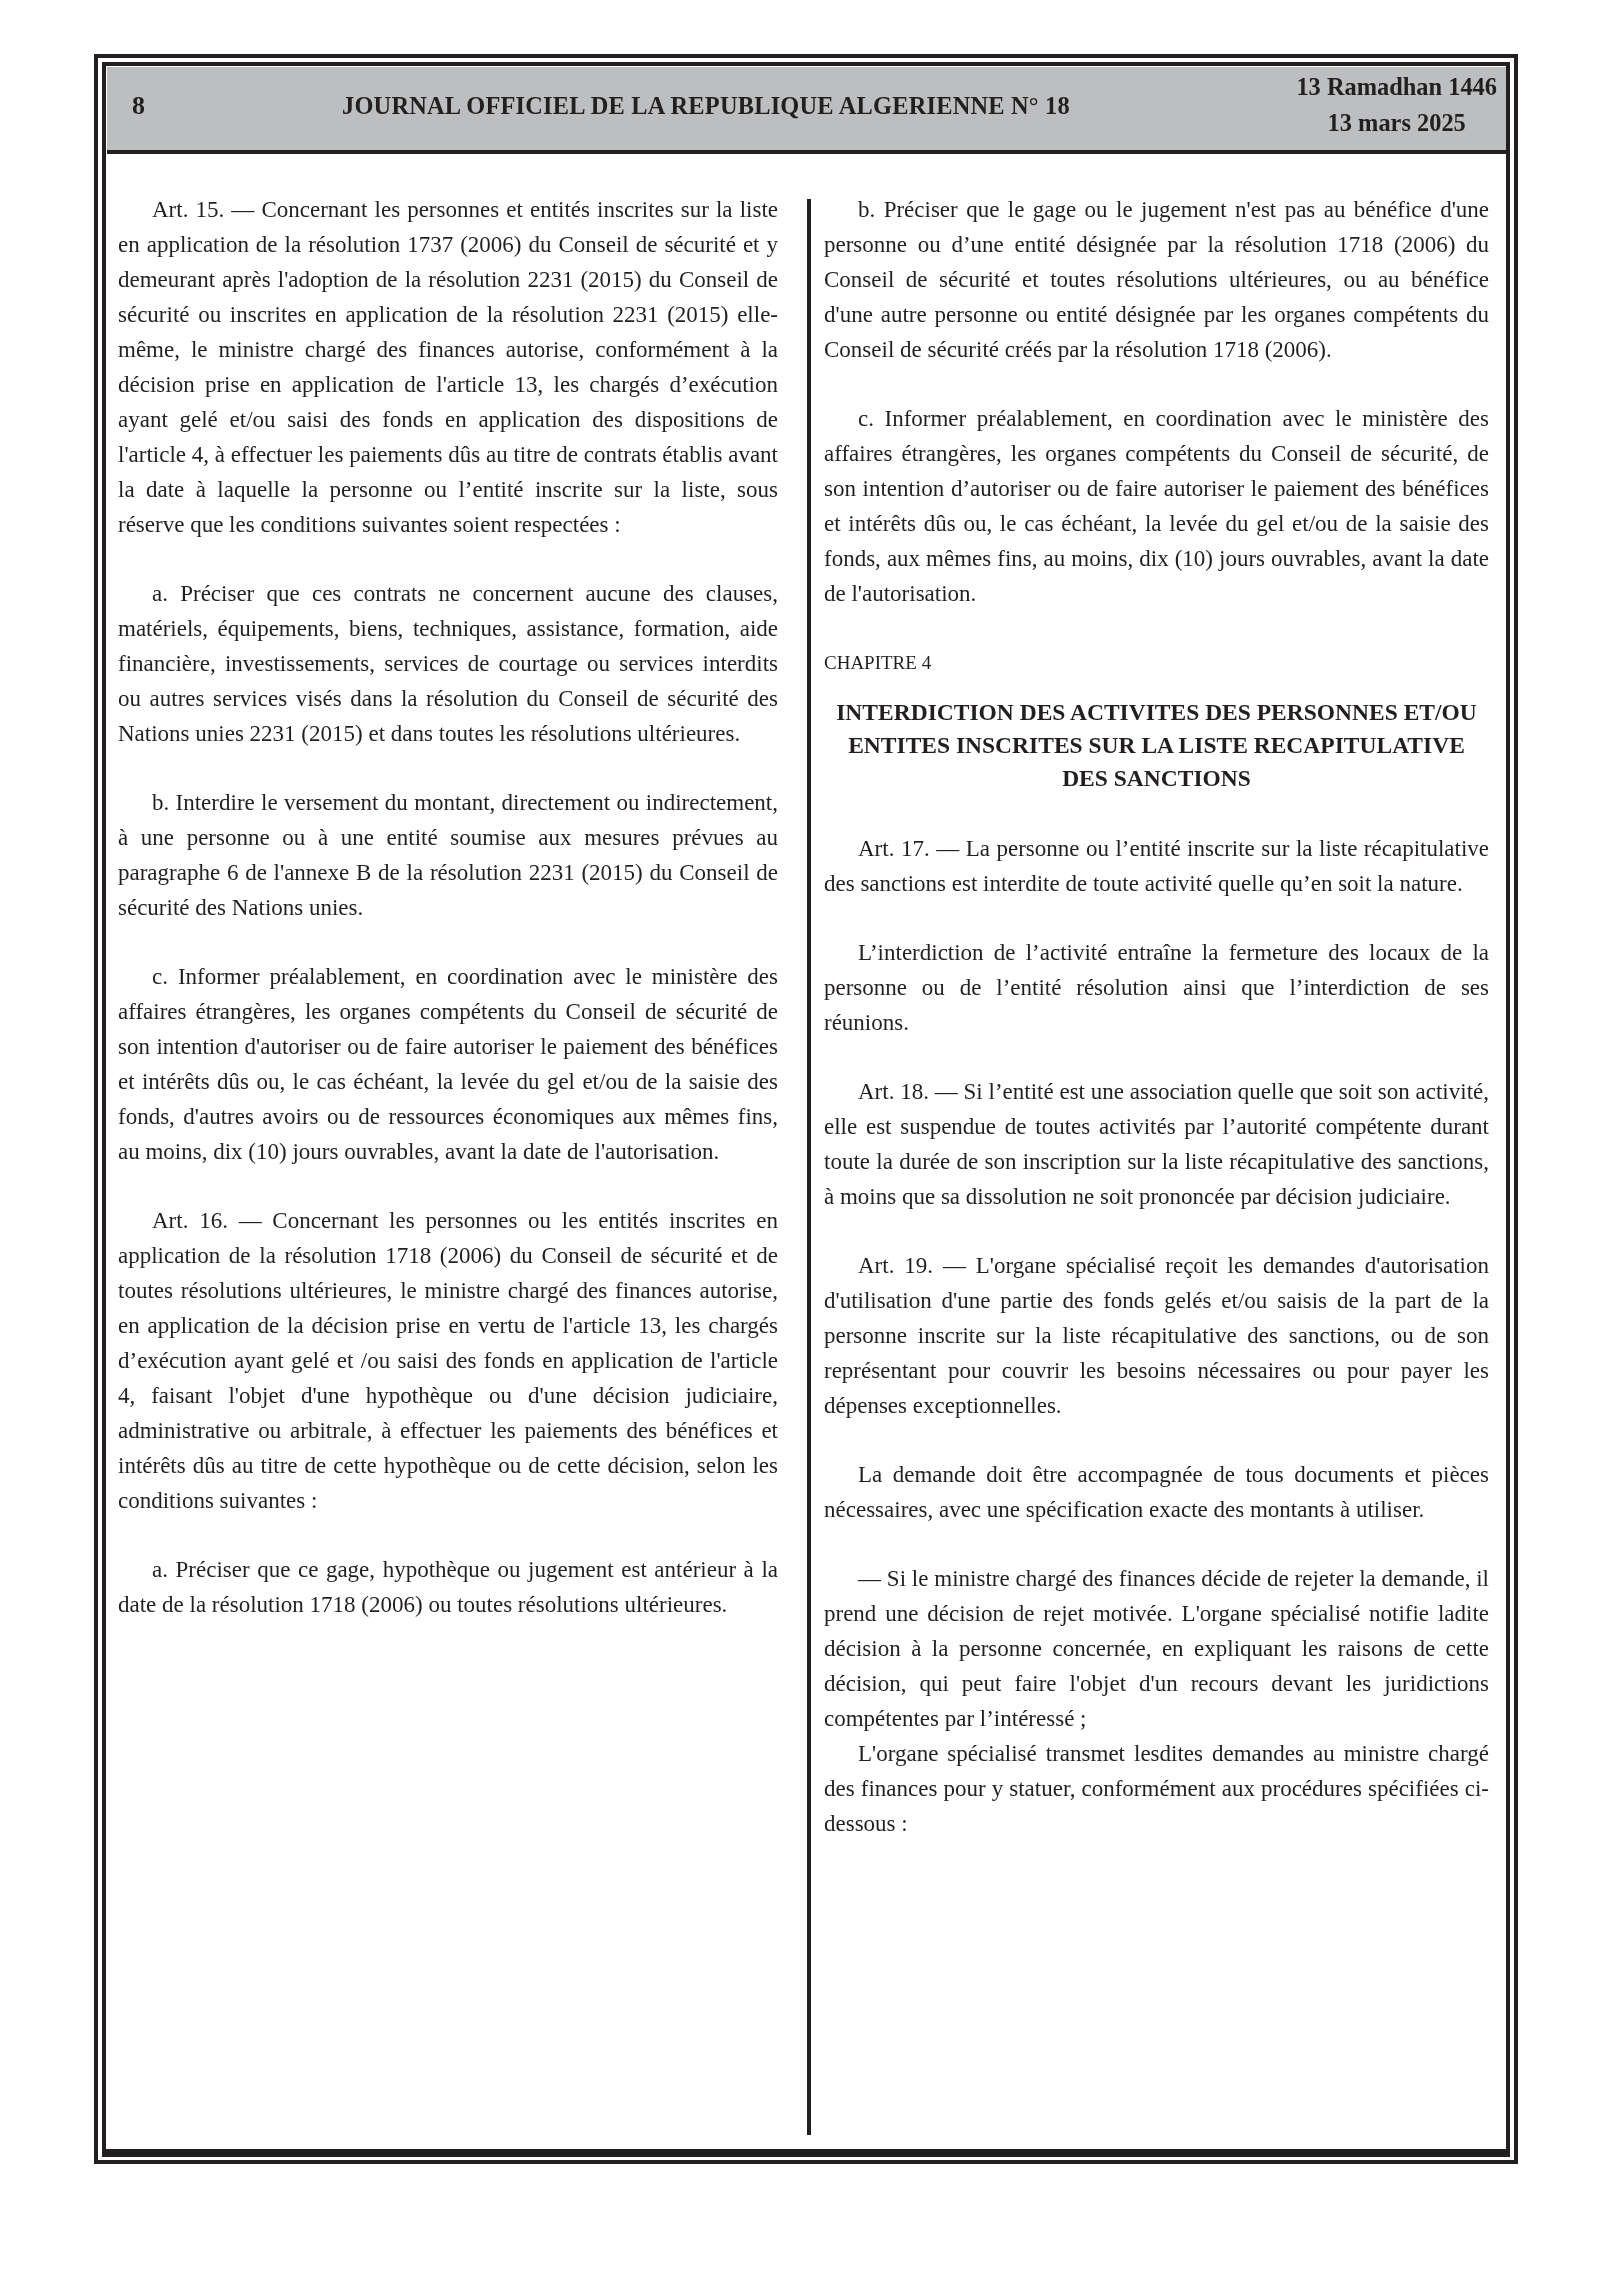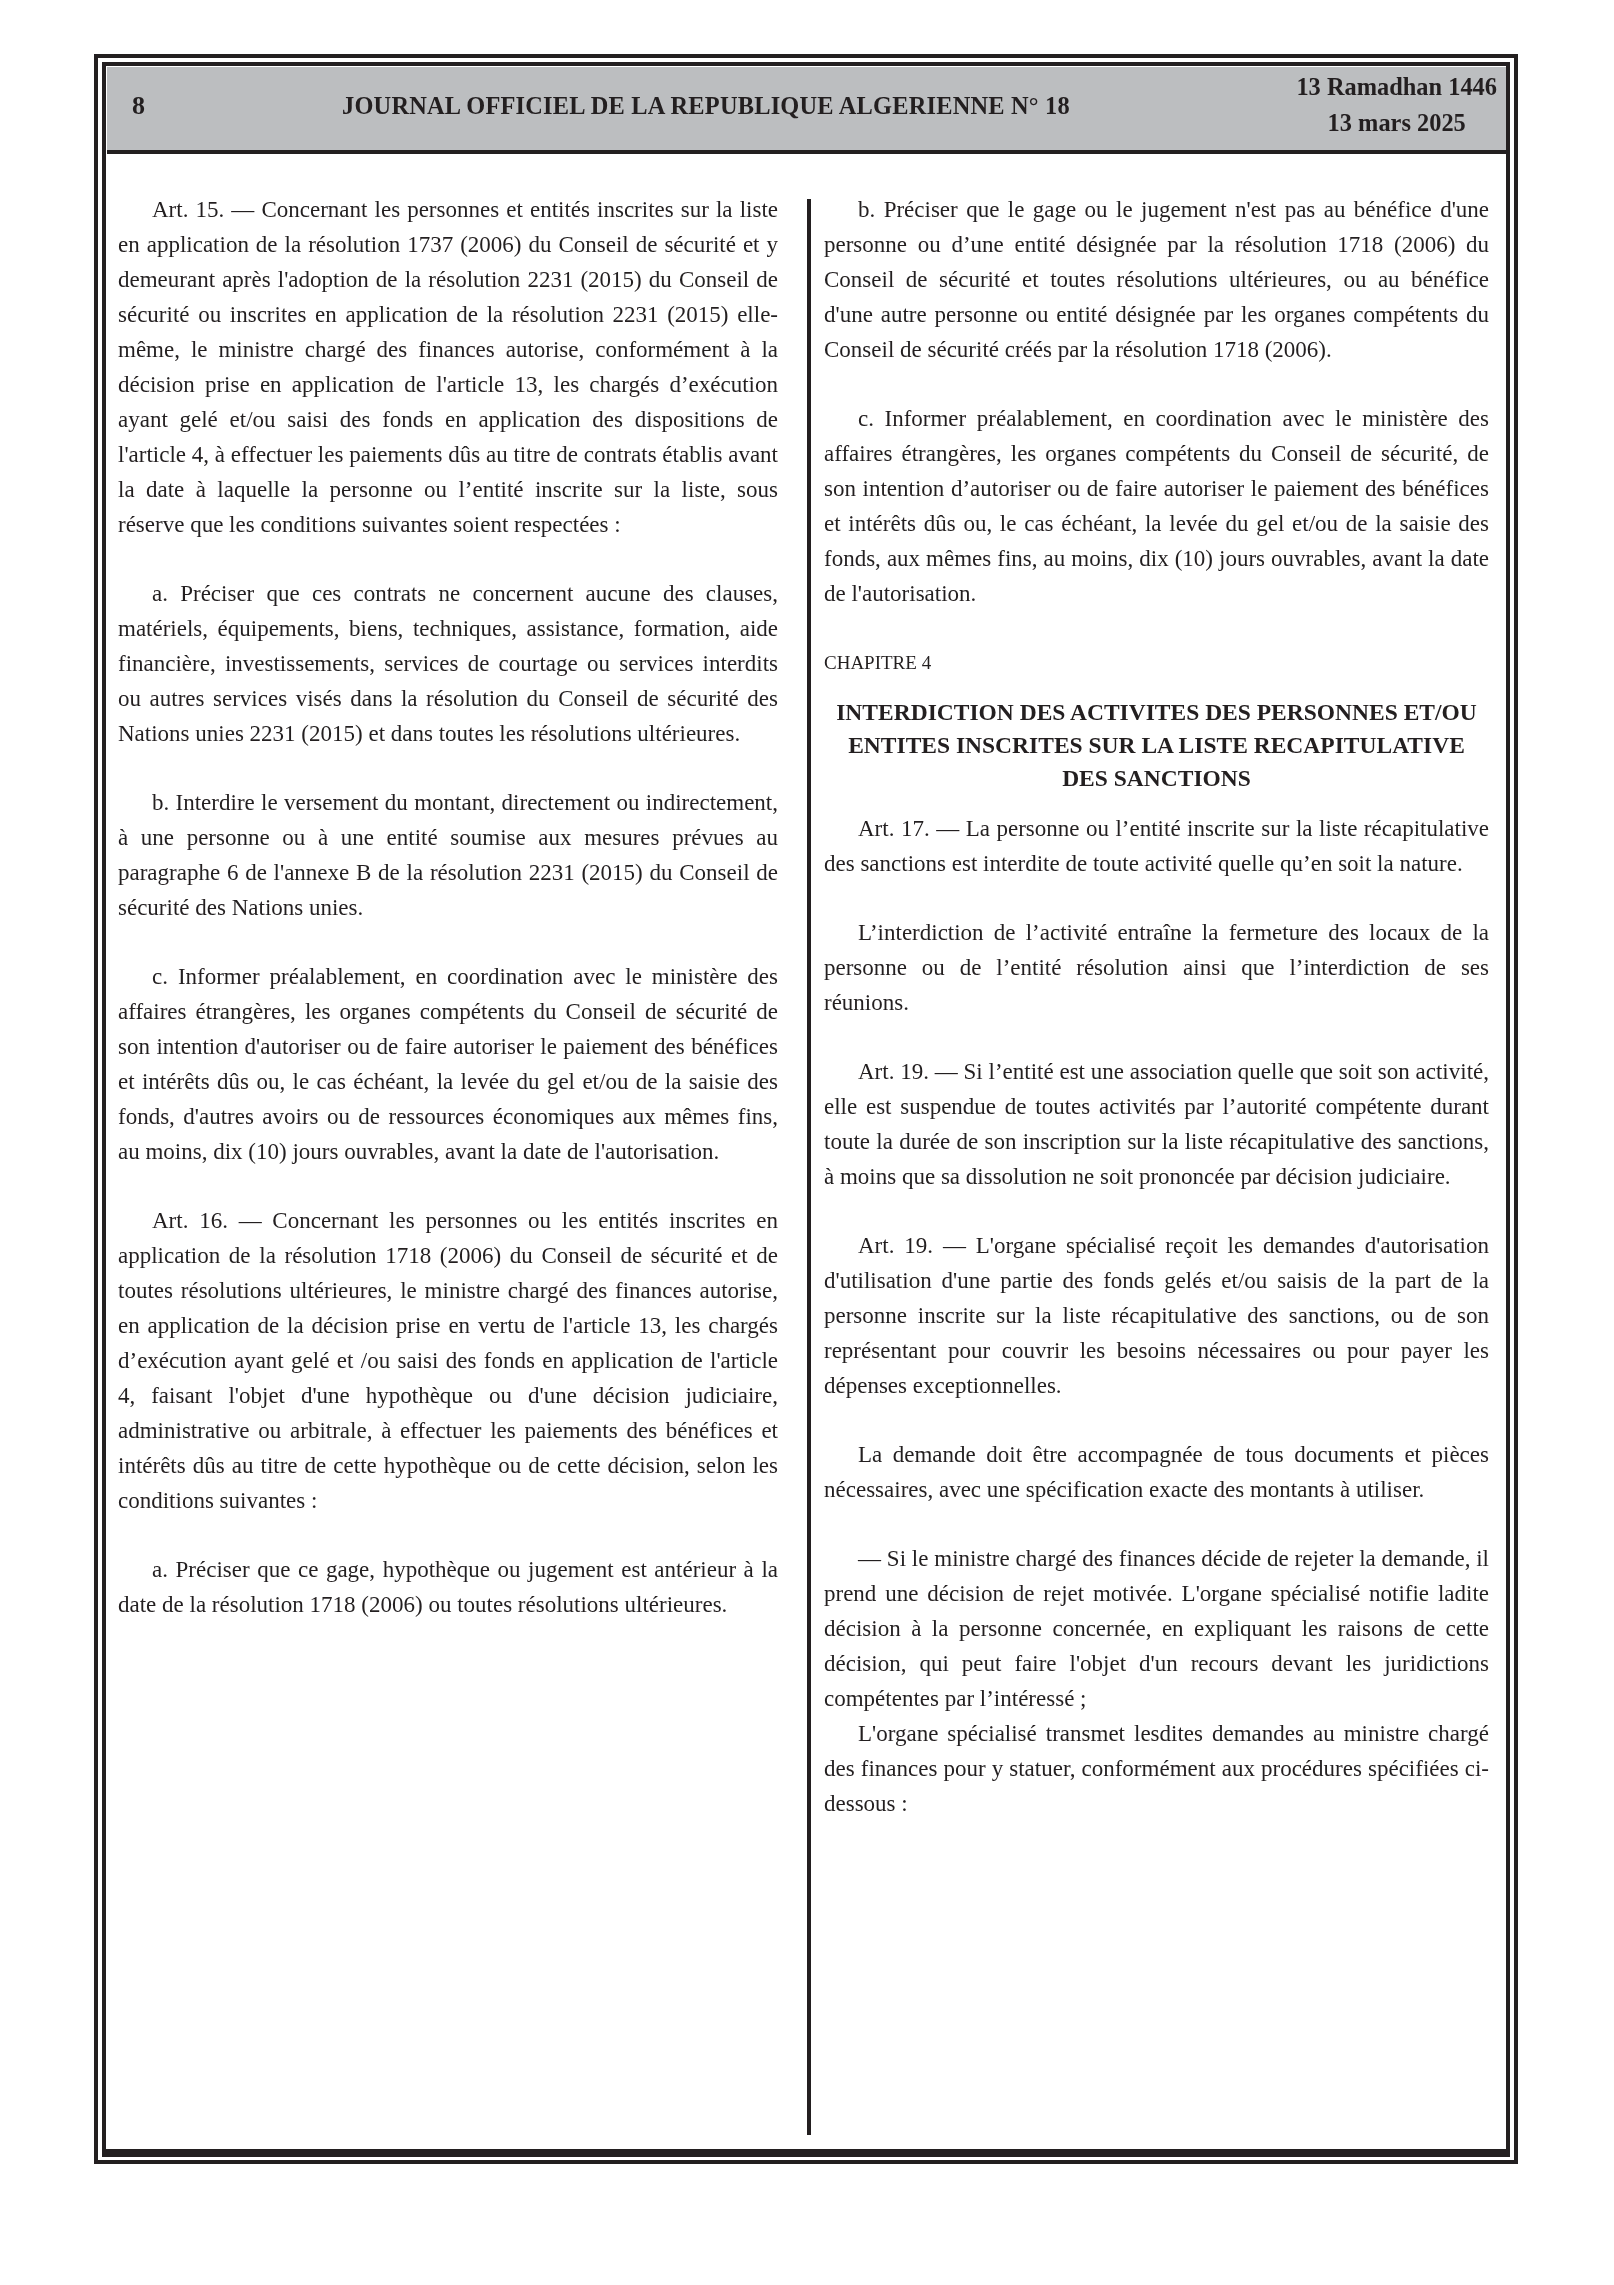--- a/index.html
+++ b/index.html
@@ -19,21 +19,21 @@
   .hdr-dates { position: absolute; right: 9px; top: 1.8px; text-align: center; font-size: 24.4px; font-weight: bold; line-height: 36px; }
 
   .col { position: absolute; top: 192px; font-size: 23px; line-height: 35px; text-align: justify; }
   .col-left { left: 118px; width: 660px; }
   .col-right { left: 824px; width: 665px; }
   .divider { position: absolute; left: 807px; top: 199px; width: 3.6px; height: 1936px; background: #231f20; }
 
   .para { margin: 0 0 34px 0; text-indent: 34px; }
   .para.tight { margin-bottom: 0; }
   .chap { font-size: 19px; margin: 0 0 16.3px 0; text-indent: 0; }
-  .chap-title { text-align: center; font-weight: bold; font-size: 23.5px; line-height: 33px; margin: 0 0 16px 0; text-indent: 0; }
+  .chap-title { text-align: center; font-weight: bold; font-size: 23.5px; line-height: 33px; margin: 0 0 36px 0; text-indent: 0; }
 </style>
 </head>
 <body>
 
 <div class="frame-outer"></div>
 <div class="frame-inner"></div>
 
 <div class="header">
   <span class="hdr-page">8</span>
   <span class="hdr-title">JOURNAL OFFICIEL DE LA REPUBLIQUE ALGERIENNE N° 18</span>
@@ -54,19 +54,19 @@
 
 <div class="divider"></div>
 
 <div class="col col-right">
   <p class="para">b. Préciser que le gage ou le jugement n'est pas au bénéfice d'une personne ou d’une entité désignée par la résolution 1718 (2006) du Conseil de sécurité et toutes résolutions ultérieures, ou au bénéfice d'une autre personne ou entité désignée par les organes compétents du Conseil de sécurité créés par la résolution 1718 (2006).</p>
   <p class="para">c. Informer préalablement, en coordination avec le ministère des affaires étrangères, les organes compétents du Conseil de sécurité, de son intention d’autoriser ou de faire autoriser le paiement des bénéfices et intérêts dûs ou, le cas échéant, la levée du gel et/ou de la saisie des fonds, aux mêmes fins, au moins, dix (10) jours ouvrables, avant la date de l'autorisation.</p>
   <p class="chap">CHAPITRE 4</p>
   <p class="chap-title">INTERDICTION DES ACTIVITES DES PERSONNES ET/OU ENTITES INSCRITES SUR LA LISTE RECAPITULATIVE DES SANCTIONS</p>
   <p class="para">Art. 17. — La personne ou l’entité inscrite sur la liste récapitulative des sanctions est interdite de toute activité quelle qu’en soit la nature.</p>
   <p class="para">L’interdiction de l’activité entraîne la fermeture des locaux de la personne ou de l’entité résolution ainsi que l’interdiction de ses réunions.</p>
-  <p class="para">Art. 19. — Si l’entité est une association quelle que soit son activité, elle est suspendue de toutes activités par l’autorité compétente durant toute la durée de son inscription sur la liste récapitulative des sanctions, à moins que sa dissolution ne soit prononcée par décision judiciaire.</p>
+  <p class="para">Art. 18. — Si l’entité est une association quelle que soit son activité, elle est suspendue de toutes activités par l’autorité compétente durant toute la durée de son inscription sur la liste récapitulative des sanctions, à moins que sa dissolution ne soit prononcée par décision judiciaire.</p>
   <p class="para">Art. 19. — L'organe spécialisé reçoit les demandes d'autorisation d'utilisation d'une partie des fonds gelés et/ou saisis de la part de la personne inscrite sur la liste récapitulative des sanctions, ou de son représentant pour couvrir les besoins nécessaires ou pour payer les dépenses exceptionnelles.</p>
   <p class="para">La demande doit être accompagnée de tous documents et pièces nécessaires, avec une spécification exacte des montants à utiliser.</p>
   <p class="para tight">— Si le ministre chargé des finances décide de rejeter la demande, il prend une décision de rejet motivée. L'organe spécialisé notifie ladite décision à la personne concernée, en expliquant les raisons de cette décision, qui peut faire l'objet d'un recours devant les juridictions compétentes par l’intéressé ;</p>
   <p class="para">L'organe spécialisé transmet lesdites demandes au ministre chargé des finances pour y statuer, conformément aux procédures spécifiées ci-dessous :</p>
 </div>
 
 
 </body></html>

